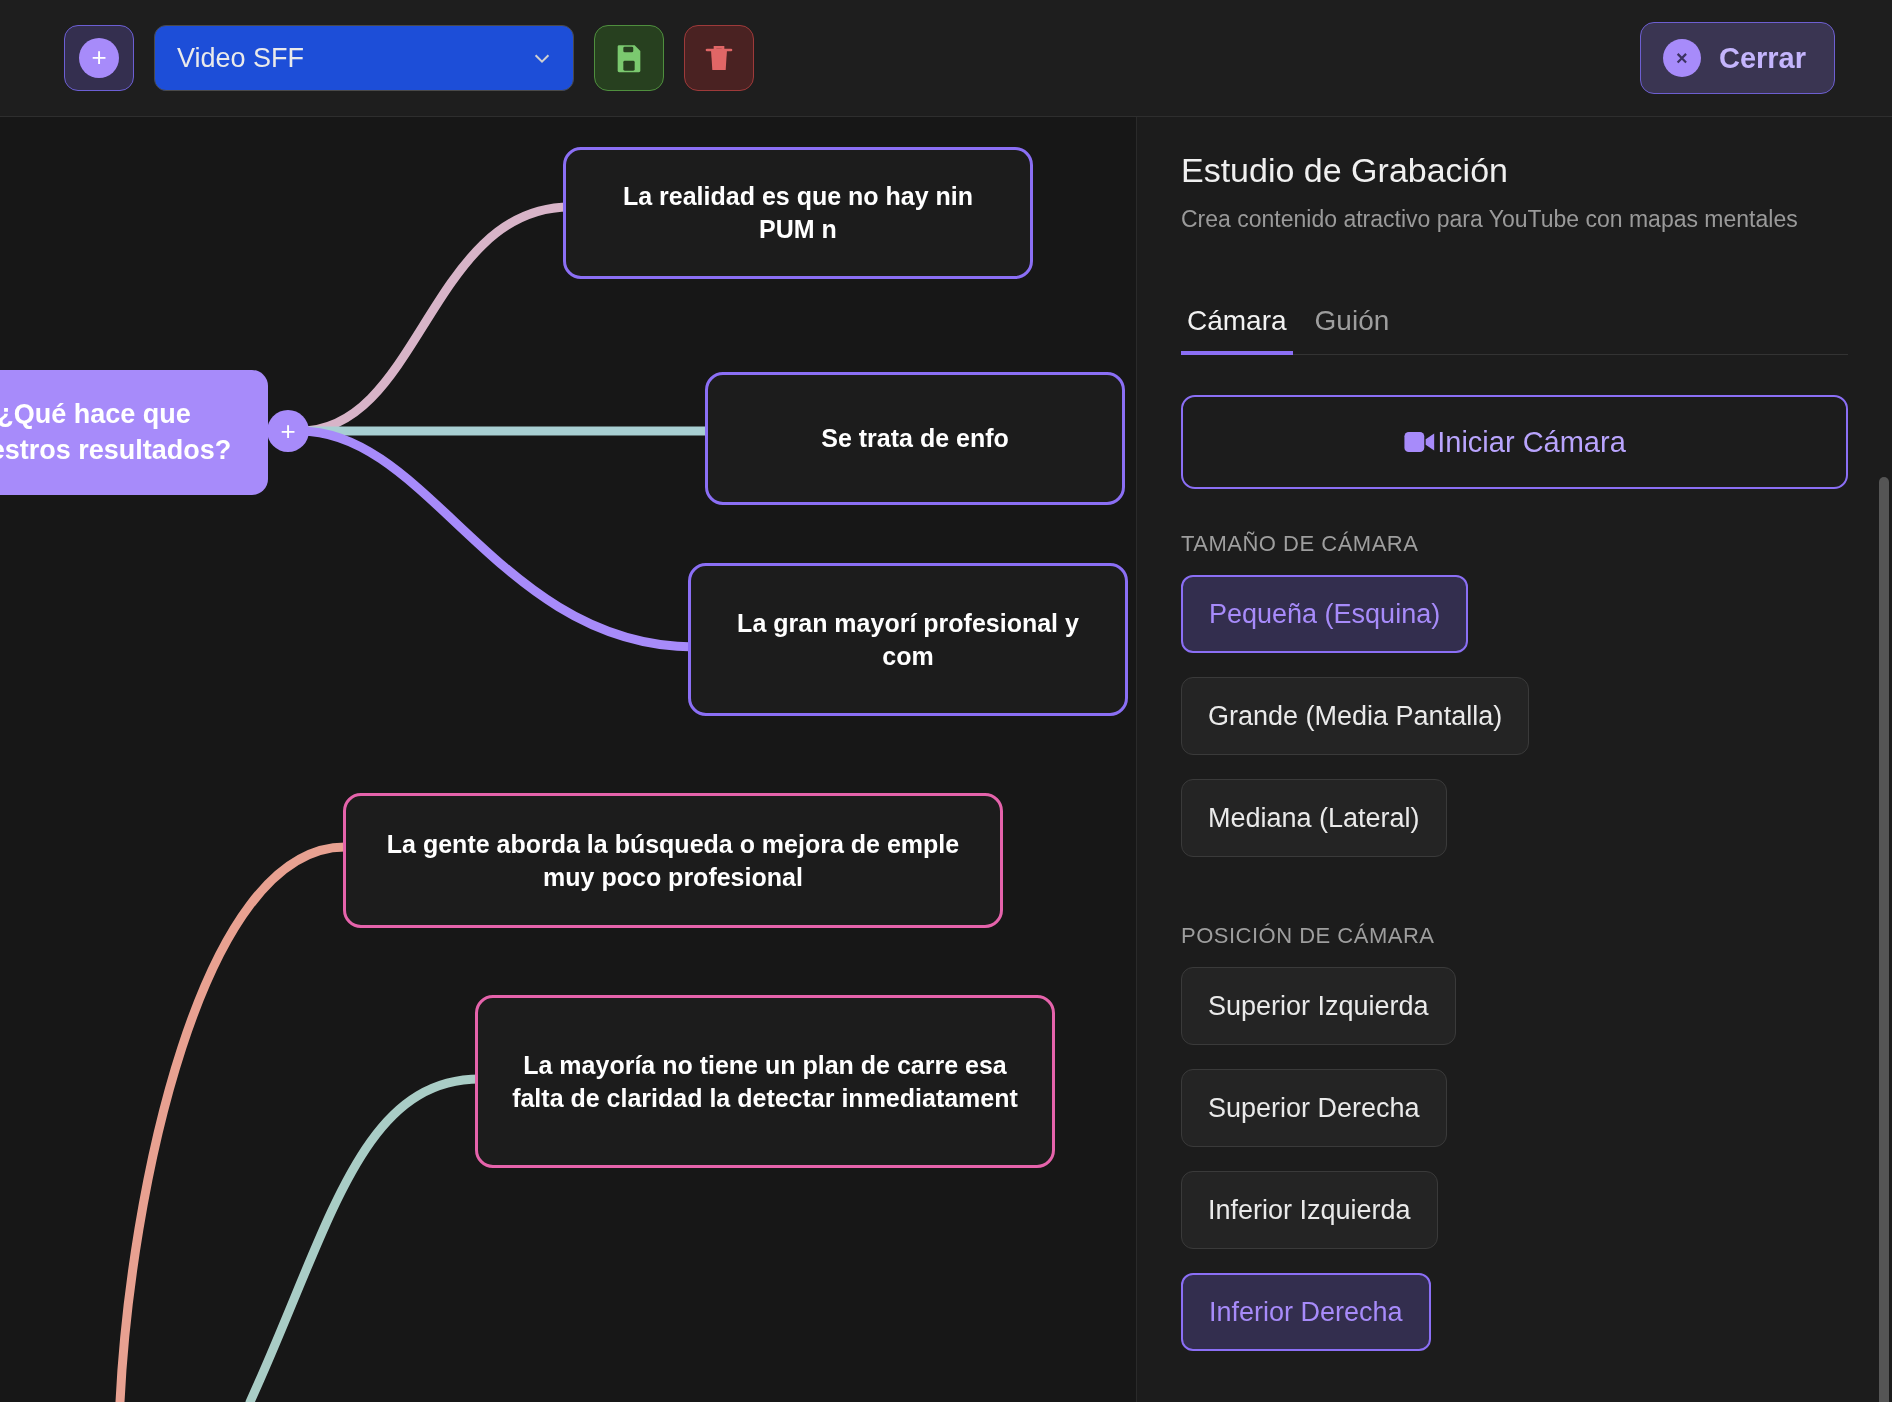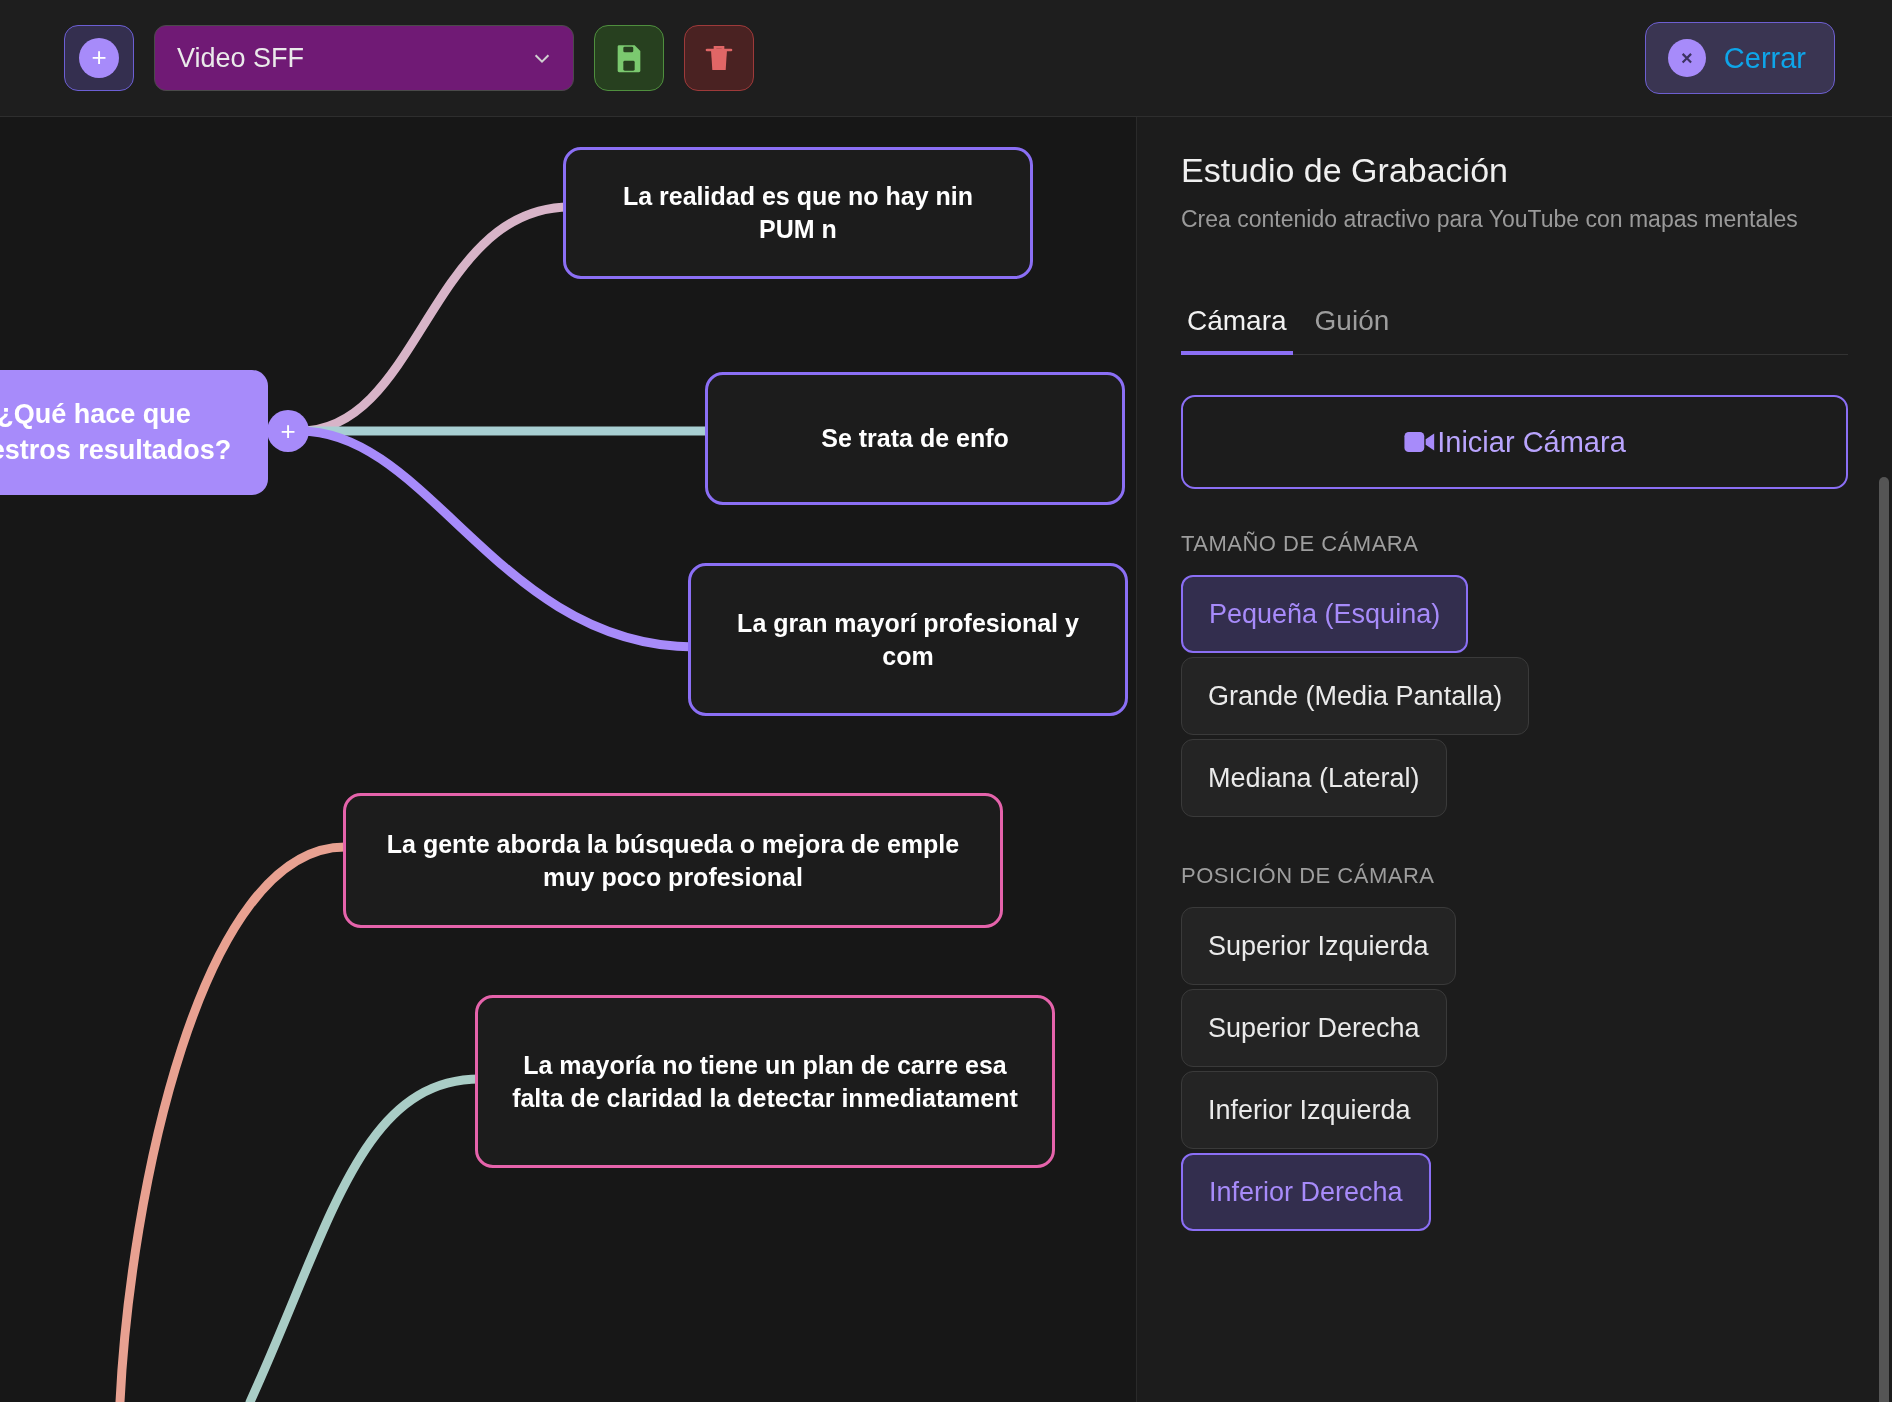--- a/index.html
+++ b/index.html
@@ -26,21 +26,21 @@
     cursor: pointer;
   }
   .add-btn .dot {
     width: 40px; height: 40px; border-radius: 50%;
     background: #a78bfa; color: #fff; font-size: 26px; line-height: 38px;
     text-align: center; font-weight: 400;
   }
   .proj-select {
     position: relative;
     width: 420px; height: 66px; border-radius: 12px;
-    background: #701a75; border: 1px solid #4a4a4a;
+    background: #1d4ed8; border: 1px solid #4a4a4a;
     display: flex; align-items: center; padding: 16px 22px;
     cursor: pointer;
   }
   .proj-select .val { color: #eaeaea; font-size: 27px; }
   .proj-select .chev {
     position: absolute; right: 20px; top: 50%; transform: translateY(-50%);
     width: 22px; height: 22px;
   }
   .sq-btn {
     width: 70px; height: 66px; border-radius: 14px;
@@ -54,21 +54,21 @@
     height: 72px; border-radius: 14px;
     background: #3a3552; border: 1px solid #6d5fd1;
     display: flex; align-items: center; gap: 18px; padding: 0 28px 0 22px;
     cursor: pointer;
   }
   .close-btn .x {
     width: 38px; height: 38px; border-radius: 50%; background: #a78bfa;
     display: flex; align-items: center; justify-content: center;
     color: #3c3260; font-size: 20px; font-weight: bold;
   }
-  .close-btn .lbl { color: #0ea5e9; font-size: 29px; }
+  .close-btn .lbl { color: #c4b5fd; font-size: 29px; font-weight: bold; }
 
   
   .canvas {
     position: absolute; left: 0; top: 117px; width: 1136px; height: 1285px;
     background: #171717; overflow: hidden;
   }
   .canvas svg { position: absolute; left: 0; top: 0; }
 
   .node {
     position: absolute;
@@ -128,21 +128,21 @@
   .start-cam .lbl { color: #b9a4fd; font-size: 29px; }
 
   .sec-label {
     margin-top: 42px; margin-bottom: 18px;
     color: #9e9e9e; font-size: 22px; letter-spacing: 0.5px;
   }
   .opt {
     display: inline-flex; align-items: center;
     height: 78px; padding: 0 26px; border-radius: 12px;
     background: #242424; border: 1px solid #3a3a3a;
-    color: #eaeaea; font-size: 27px; margin-bottom: 4px; cursor: pointer;
+    color: #eaeaea; font-size: 27px; margin-bottom: 24px; cursor: pointer;
   }
   .opt.sel { background: #332e4e; border: 2px solid #8b6ff5; color: #a78bfa; }
   .opt-row { display: block; }
 
   .scrollbar {
     position: absolute; right: 3px; top: 360px;
     width: 10px; height: 1020px; border-radius: 6px; background: #555;
   }
 </style>
 </head>

